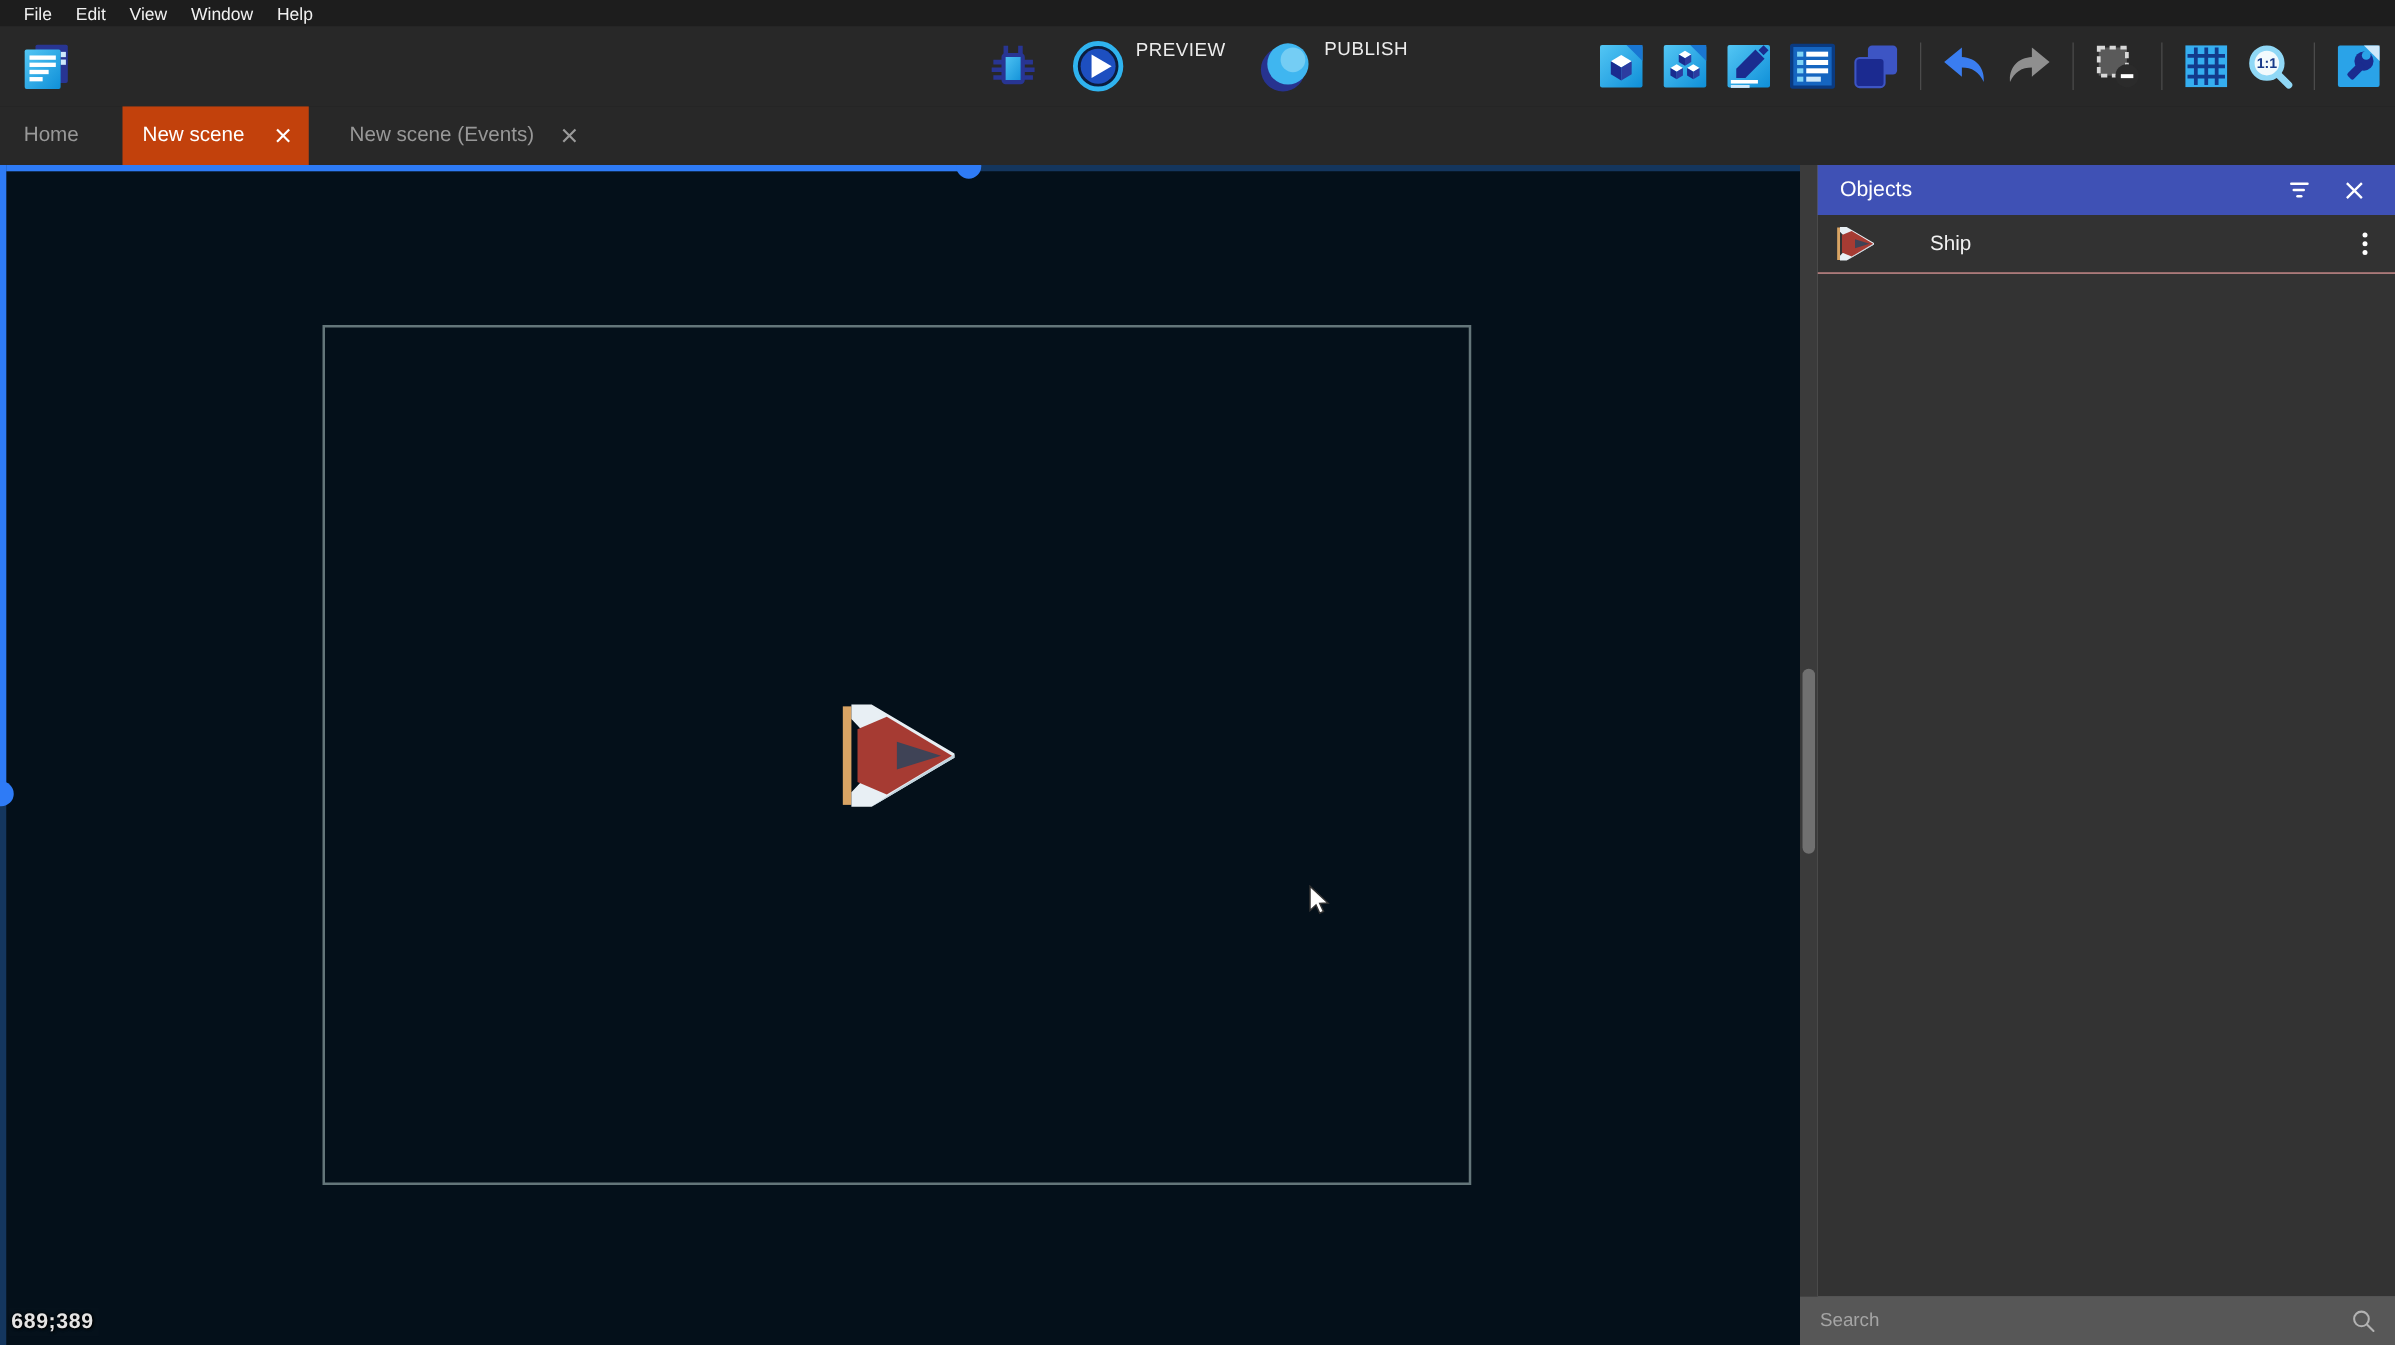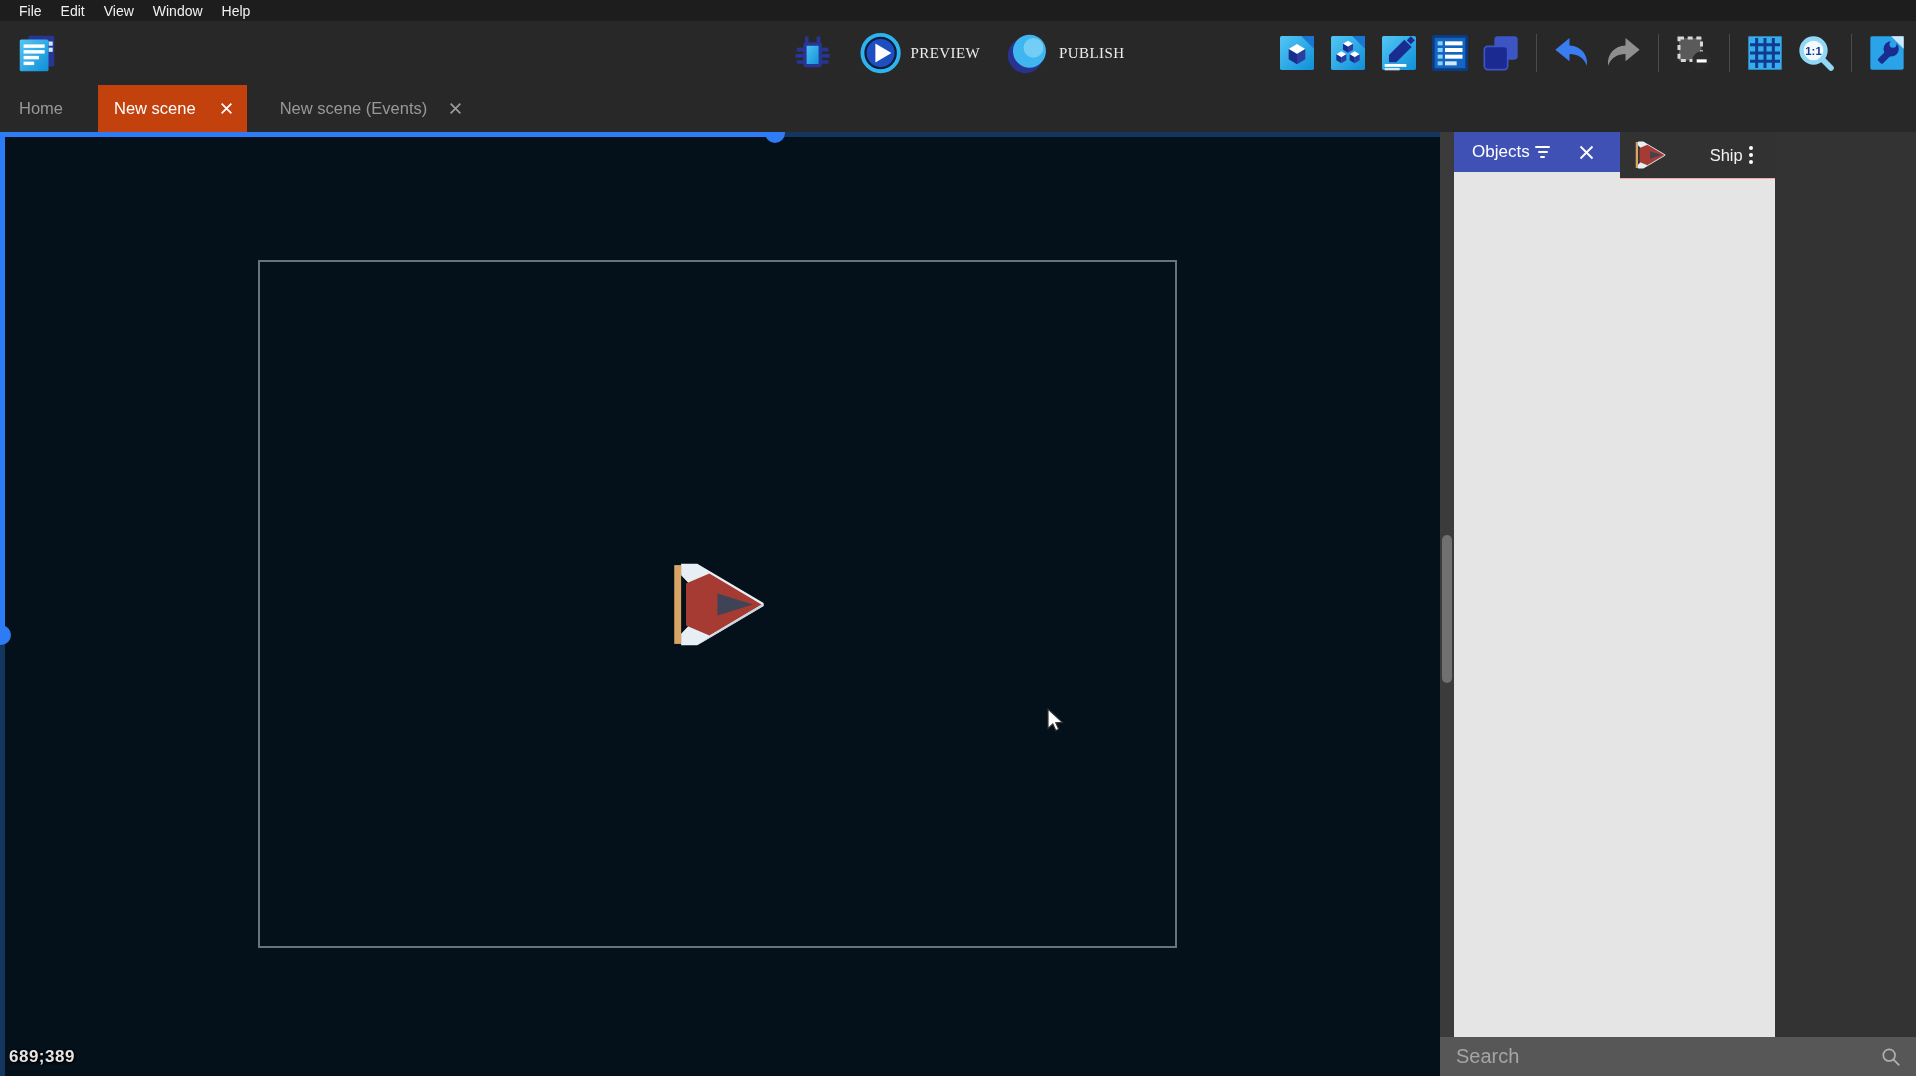--- a/index.html
+++ b/index.html
@@ -11,21 +11,21 @@
   .menubar { height:21px; background:#1d1d1d; display:flex; align-items:center;
              padding-left:10px; flex:none; }
   .menubar .menu-item { color:#f1f1f1; font-size:14px; padding:0 10px 0 9px; cursor:default; }
 
   
   .toolbar { height:64px; background:#282828; position:relative; display:flex;
              align-items:center; flex:none; }
   .tb-left { margin-left:12px; display:flex; align-items:center; }
   .tb-center { position:absolute; left:50%; top:0; height:100%; transform:translateX(-50%);
                display:flex; align-items:center; gap:26px; }
-  .tb-btn { display:flex; align-items:center; gap:9px; cursor:pointer;font-family:Liberation Serif, serif; }
+  .tb-btn { display:flex; gap:9px; cursor:pointer; }
   .tb-label { color:#ececec; font-size:15px; letter-spacing:.4px; }
   .tb-right { margin-left:auto; margin-right:8px; display:flex; align-items:center; gap:9px; }
   .tb-sep { width:1px; height:38px; background:#4b4b4b; margin:0 5px; }
   .icon-btn { width:42px; height:42px; display:flex; align-items:center;
               justify-content:center; cursor:pointer; }
 
   
   .tabbar { height:47px; background:#282828; display:flex; align-items:stretch; flex:none;gap:16px; }
   .tab { display:flex; align-items:center; font-size:16.5px; color:#989898; cursor:pointer; }
   .tab.home { width:82px; justify-content:center; }
@@ -57,21 +57,21 @@
             padding:1px 4px 2px 2px; }
 
   
   .right-side { flex:1; display:flex; flex-direction:column; min-width:0; }
   .right-top { flex:1; display:flex; min-height:0; }
   .split-track { width:14px; flex:none; background:#3b3b3b; position:relative; }
   .split-thumb { position:absolute; left:2px; top:403px; width:10px; height:148px;
                  background:#707070; border-radius:5px; }
 
   
-  .panel { flex:1; background:#e5e5e5; display:flex; flex-direction:row; min-width:0;text-align:right; }
+  .panel { flex:1; background:#e5e5e5; display:flex; flex-direction:column; min-width:0;text-align:right; }
   .panel-header { height:40px; background:#3f51b5; display:flex; align-items:center;
                   padding:0 20px 0 18px; flex:none; }
   .panel-title { color:#ffffff; font-size:17px; }
   .panel-header .spacer { flex:1; }
   .ph-icon { display:flex; align-items:center; justify-content:center; width:26px; height:26px;
              cursor:pointer; }
   .ph-icon + .ph-icon { margin-left:18px; }
   .filter-icon { display:flex; flex-direction:column; align-items:center; gap:3px; }
   .filter-icon i { display:block; height:2px; background:#fff; border-radius:1px; }
   .filter-icon i:nth-child(1){ width:15px; } .filter-icon i:nth-child(2){ width:10px; }
@@ -88,21 +88,21 @@
   .add-row { height:46px; background:#2f2f2f; display:flex; align-items:center;
              justify-content:center; position:relative; cursor:pointer; flex:none; }
   .add-label { color:#9c9c9c; font-size:16.5px; }
   .plus-icon { position:absolute; right:18px; top:50%; transform:translateY(-50%);
                display:flex; cursor:pointer; }
   .panel-body { flex:1; background:#333333; }
 
   .search-bar { height:39px; background:#575757; display:flex; align-items:center;
                 flex:none; padding:0 14px 0 16px; }
   .search-input { flex:1; background:transparent; border:none; outline:none; color:#fef9c3;
-                  font-size:20px; font-family:"Liberation Sans", sans-serif; }
+                  font-size:15px; font-family:"Liberation Sans", sans-serif; }
   .search-input::placeholder { color:#a5a5a5; }
 </style>
 </head>
 <body>
 
 <svg width="0" height="0" style="position:absolute" aria-hidden="true">
   <defs>
     <linearGradient id="docGrad" x1="0" y1="0" x2="1" y2="1">
       <stop offset="0" stop-color="#53c6f4"></stop>
         <stop offset="1" stop-color="#0f8fd8"></stop>

